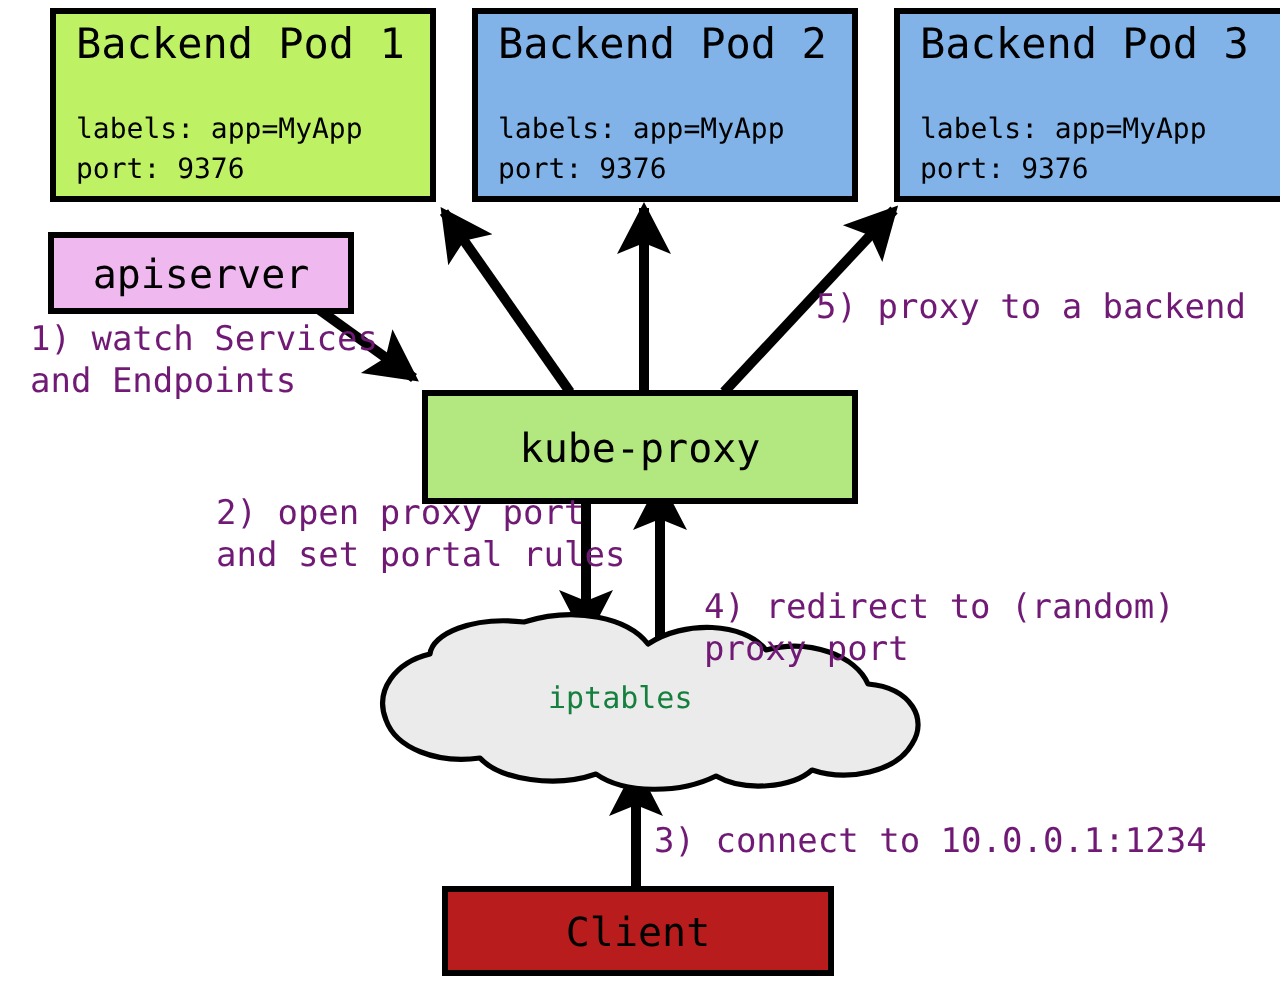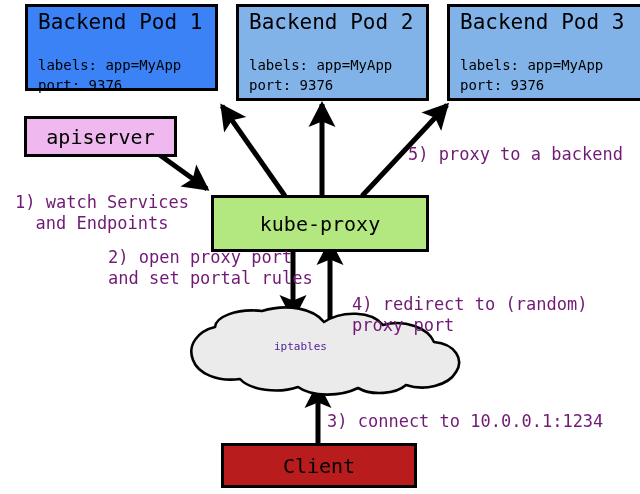--- a/index.html
+++ b/index.html
@@ -62,22 +62,22 @@
     position: absolute;
     font-family: "DejaVu Sans Mono", "Liberation Mono", monospace;
     font-size: 17px;
     font-weight: normal;
     line-height: 21px;
     color: #701a75;
     white-space: nowrap;
   }
   .cloud-label {
     position: absolute;
-    font-size: 11px;
-    color: #4c1d95;
+    font-size: 15px;
+    color: #15803d;
     white-space: nowrap;
   }
 </style>
 </head>
 <body>
 
 <div id="canvas">
 
   <svg class="svg-layer" viewBox="0 0 640 494">
     <defs>
@@ -109,21 +109,21 @@
                C 448,386 424,391 406,385
                C 396,394 372,396 358,388
                C 340,397 312,397 298,387
                C 278,394 250,390 240,379
                C 218,382 198,374 193,360
                C 187,345 198,331 215,327
                C 216,317 236,308 262,311 Z" fill="#ebebeb" stroke="#000000" stroke-width="2.6" stroke-linejoin="round"></path>
     </g>
   </svg>
 
-  <div class="node-box pod-box" style="left:25px; top:4px; width:193px; height:87px; background:#3b82f6;">
+  <div class="node-box pod-box" style="left:25px; top:4px; width:193px; height:97px; background:#bef264;">
     <div class="pod-title">Backend Pod 1</div>
     <div class="pod-line first">labels: app=MyApp</div>
     <div class="pod-line">port: 9376</div>
   </div>
 
   <div class="node-box pod-box" style="left:236px; top:4px; width:193px; height:97px; background:#81b3e8;">
     <div class="pod-title">Backend Pod 2</div>
     <div class="pod-line first">labels: app=MyApp</div>
     <div class="pod-line">port: 9376</div>
   </div>
@@ -141,21 +141,21 @@
   <div class="node-box box-center" style="left:211px; top:195px; width:218px; height:57px; background:#b3e77f;">
     <div class="center-box-label">kube-proxy</div>
   </div>
 
   <div class="cloud-label" style="left:274px; top:340px;">iptables</div>
 
   <div class="node-box box-center" style="left:221px; top:443px; width:196px; height:45px; background:#b91c1c;">
     <div class="center-box-label">Client</div>
   </div>
 
-  <div class="step-label" style="left:15px; top:192px;text-align:center;">
+  <div class="step-label" style="left:15px; top:160px;">
     <div>1) watch Services</div>
     <div>and Endpoints</div>
   </div>
 
   <div class="step-label" style="left:66px; top:247px;margin-left:42px;">
     <div>2) open proxy port</div>
     <div>and set portal rules</div>
   </div>
 
   <div class="step-label" style="left:327px; top:411px;">

